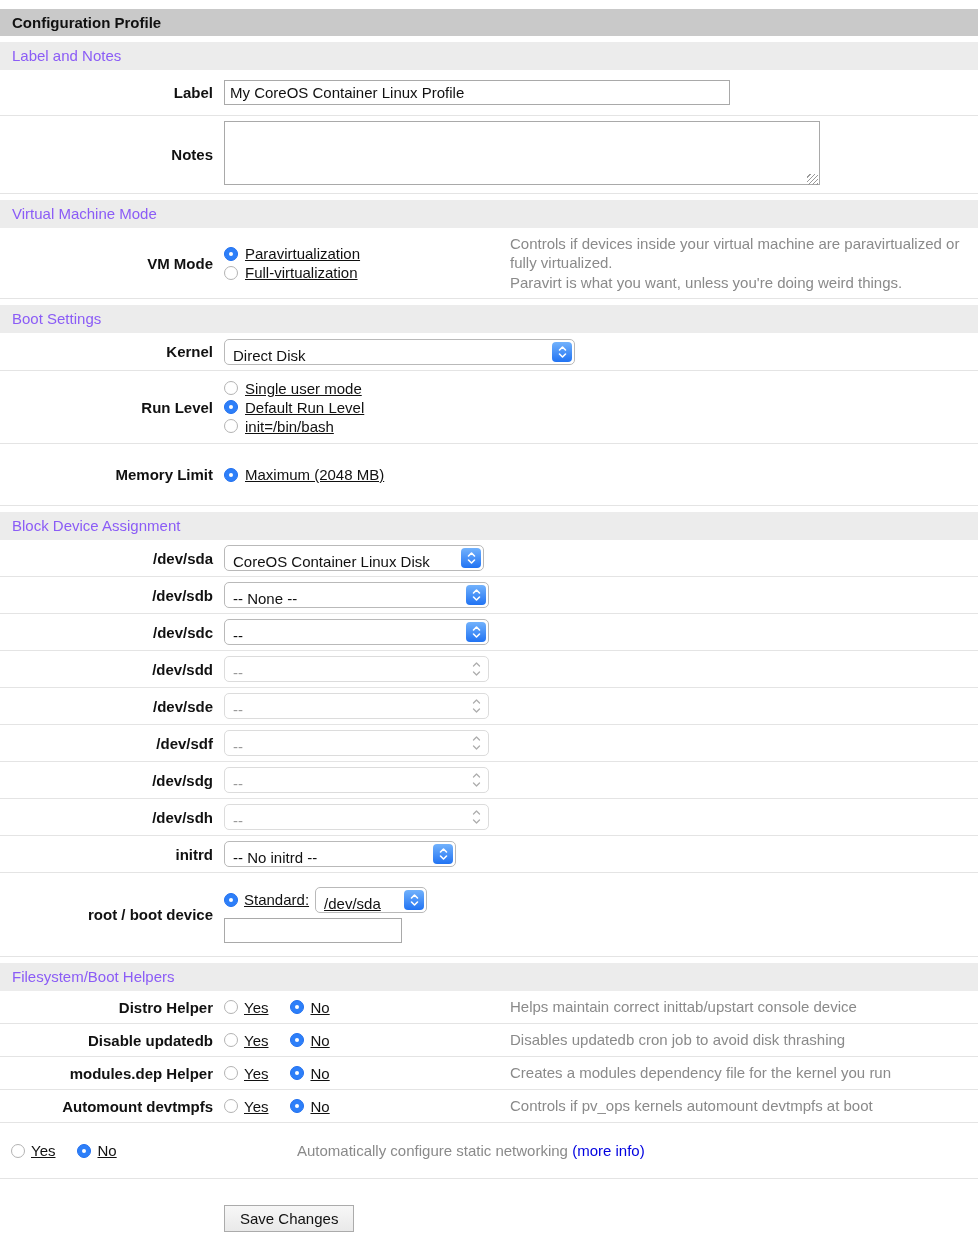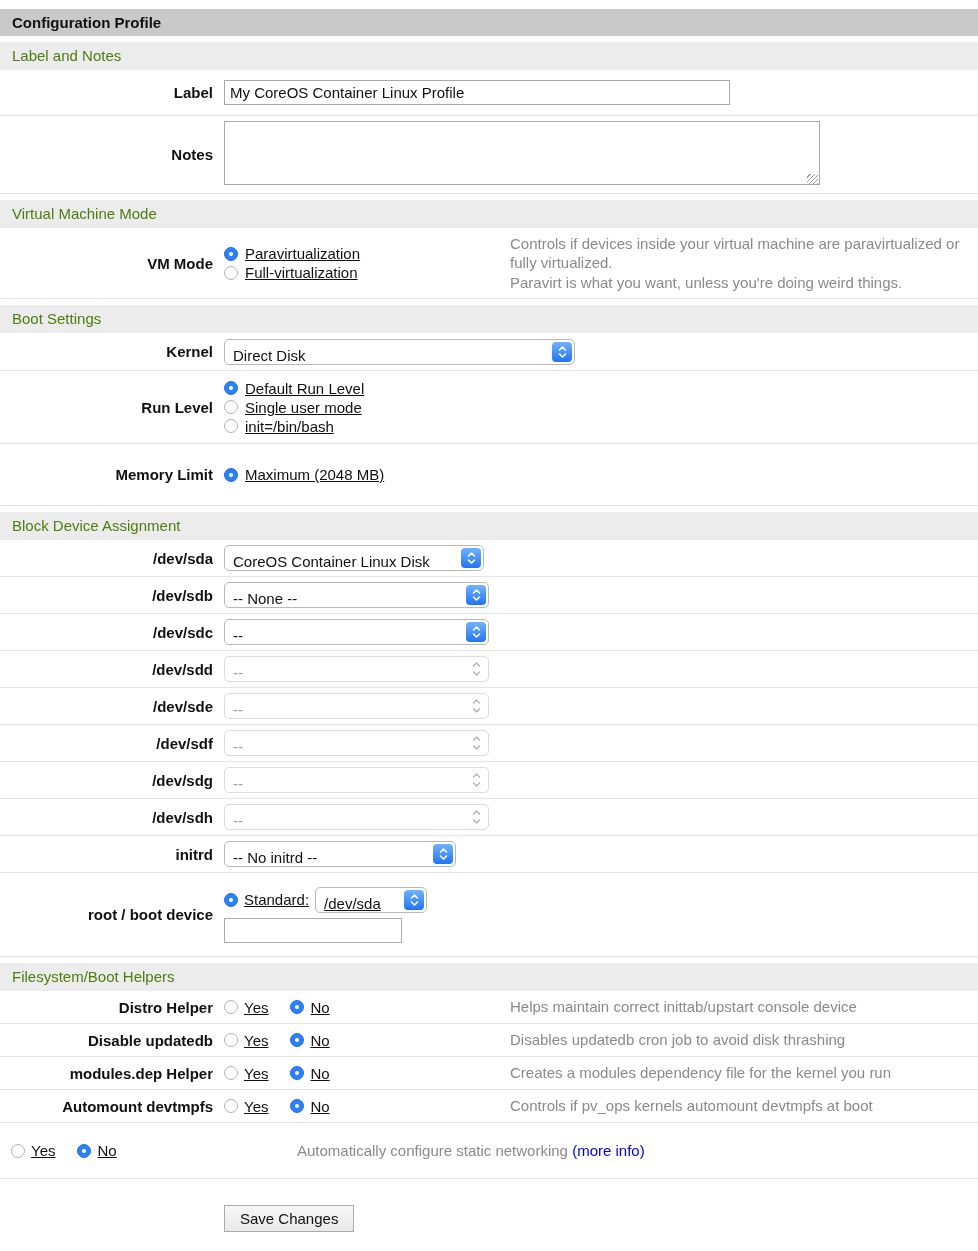--- a/index.html
+++ b/index.html
@@ -9,21 +9,21 @@
     font-family: "Liberation Sans", "DejaVu Sans", sans-serif;
     font-size: 15px; color: #111;
     padding-top: 9px;
   }
   .title-bar {
     background:#c9c9c9; height:27px; line-height:27px;
     font-weight:bold; padding-left:12px; font-size:15px;
   }
   .section-bar {
     background:#ececec; height:28px; line-height:28px;
-    padding-left:12px; font-size:15px; color:#4d7c0f; margin-top:6px;
+    padding-left:12px; font-size:15px; color:#8b5cf6; margin-top:6px;
   }
   .row {
     display:flex; align-items:center;
     border-bottom:1px solid #e4e4e4;
   }
   .lbl {
     width:213px; flex:none; text-align:right; font-weight:bold;
   }
   .ctl { margin-left:11px; flex:none; width:286px;text-decoration:underline; }
   .ctl.wide { width:auto; flex:1; }
@@ -160,26 +160,26 @@
       </span>
     </div>
   </div>
 </div>
 
 <div class="row row-runlevel">
   <div class="lbl">Run Level</div>
   <div class="ctl wide">
     <div class="optcol">
       <label class="opt">
+        <span class="radio"></span>
+        <span>Single user mode</span>
+      </label>
+      <label class="opt">
         <span class="radio on"></span>
         <span>Default Run Level</span>
-      </label>
-      <label class="opt">
-        <span class="radio"></span>
-        <span>Single user mode</span>
       </label>
       <label class="opt">
         <span class="radio"></span>
         <span>init=/bin/bash</span>
       </label>
     </div>
   </div>
 </div>
 
 <div class="row row-memory">

